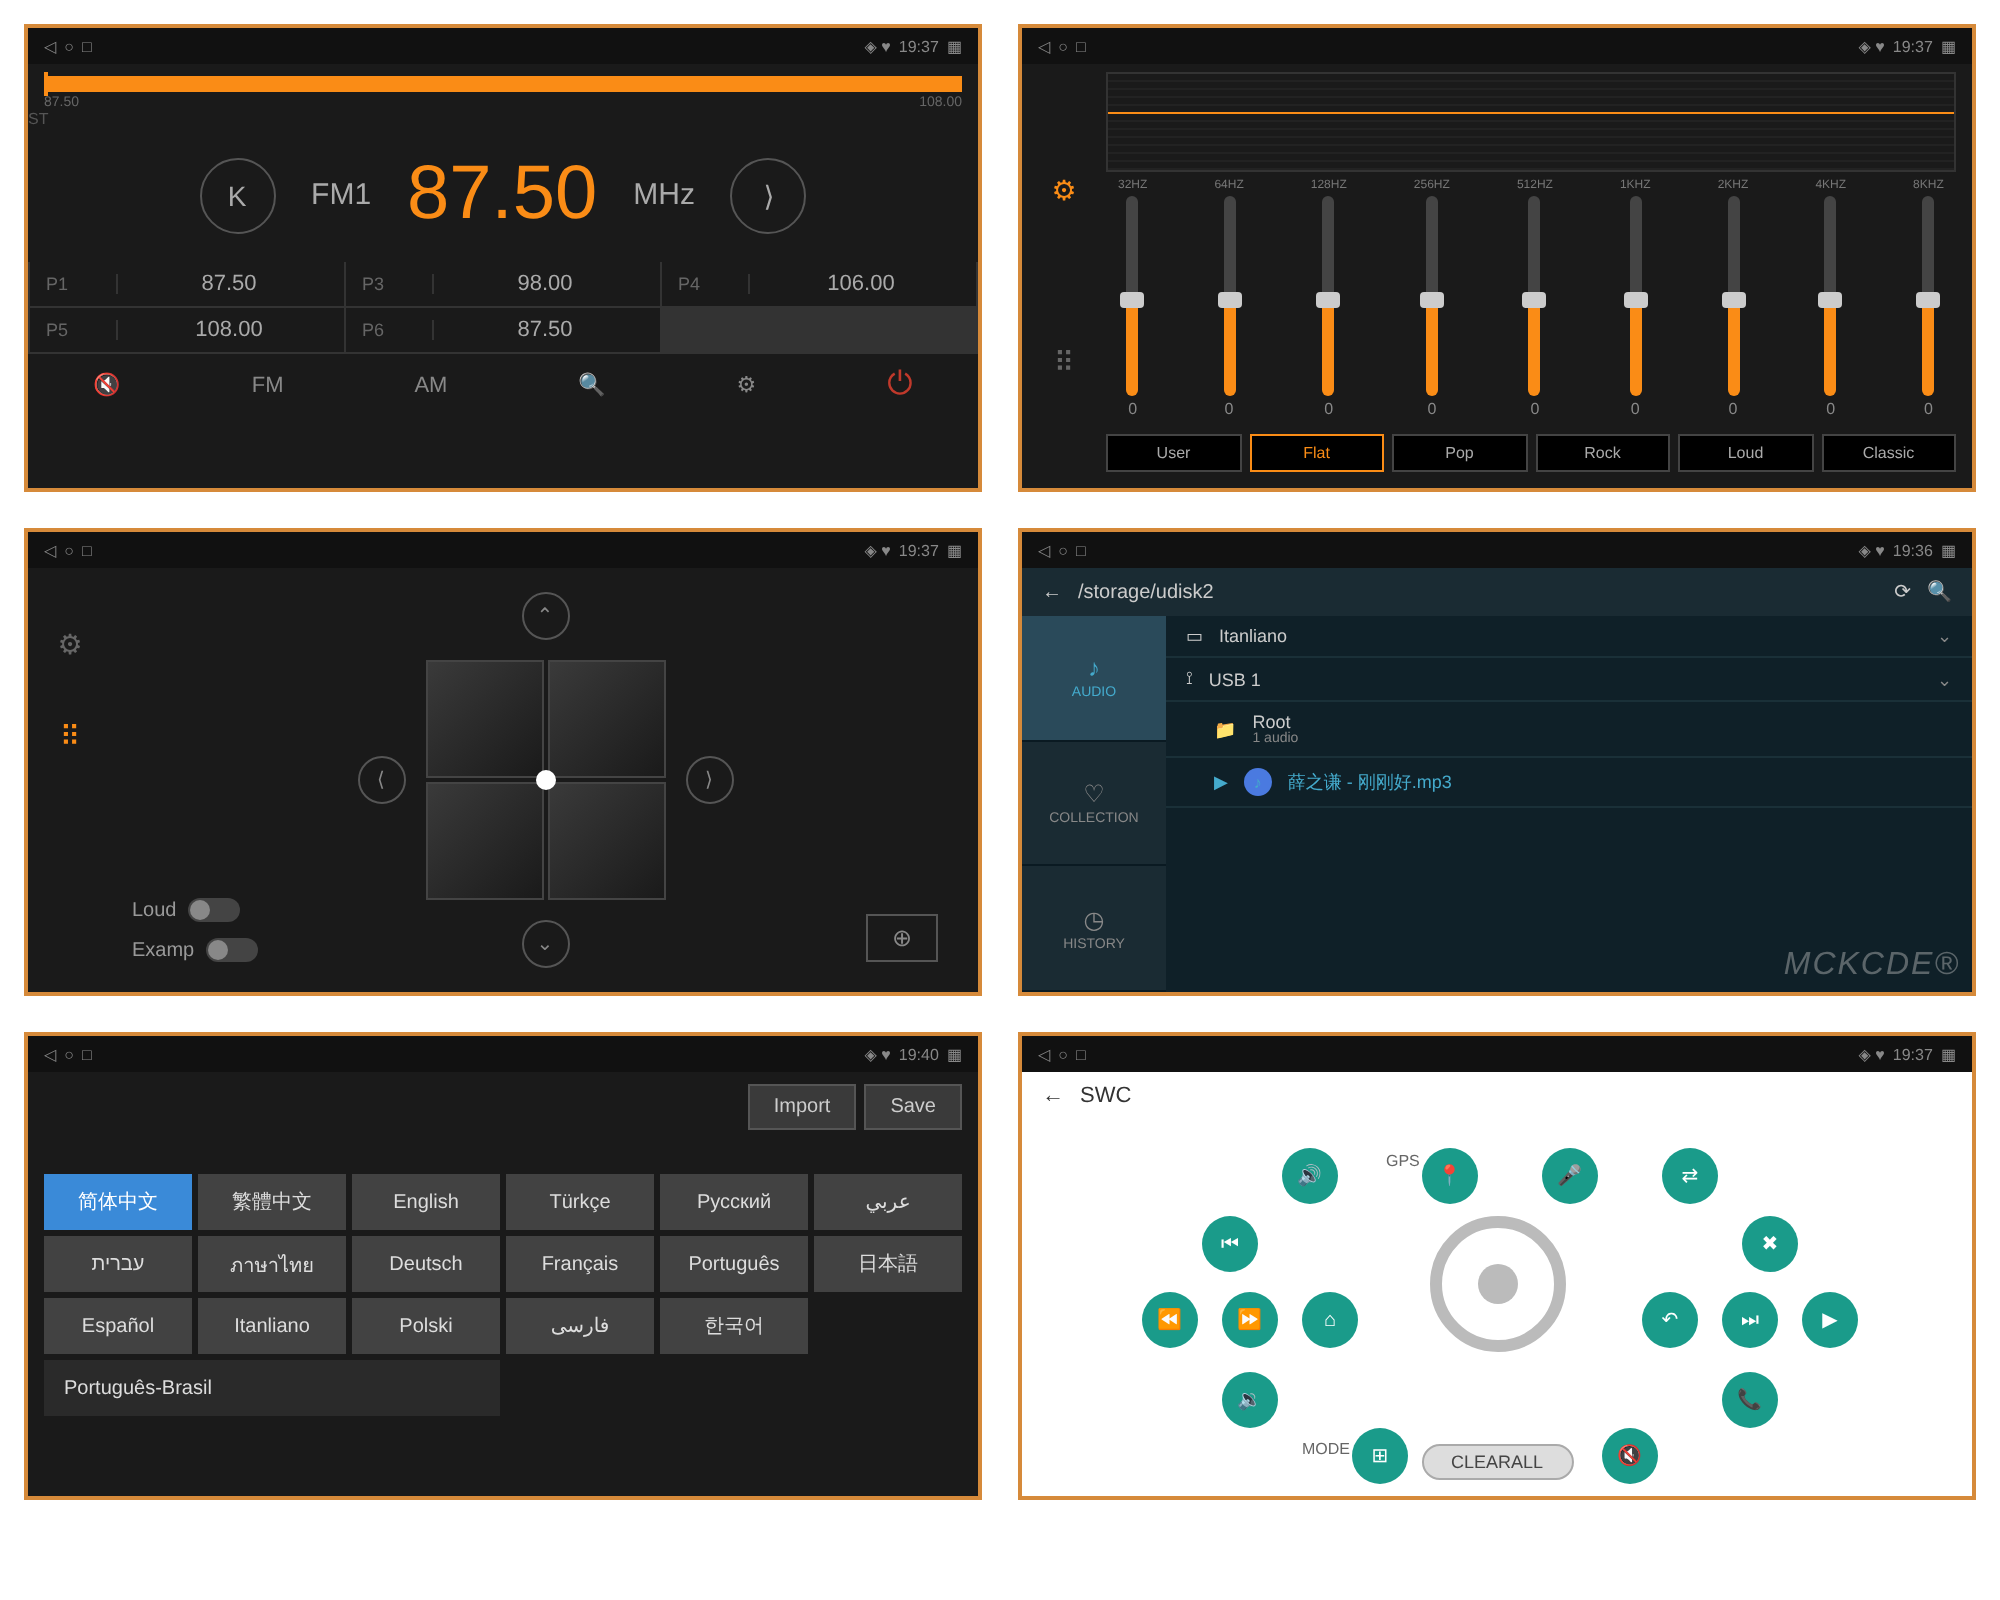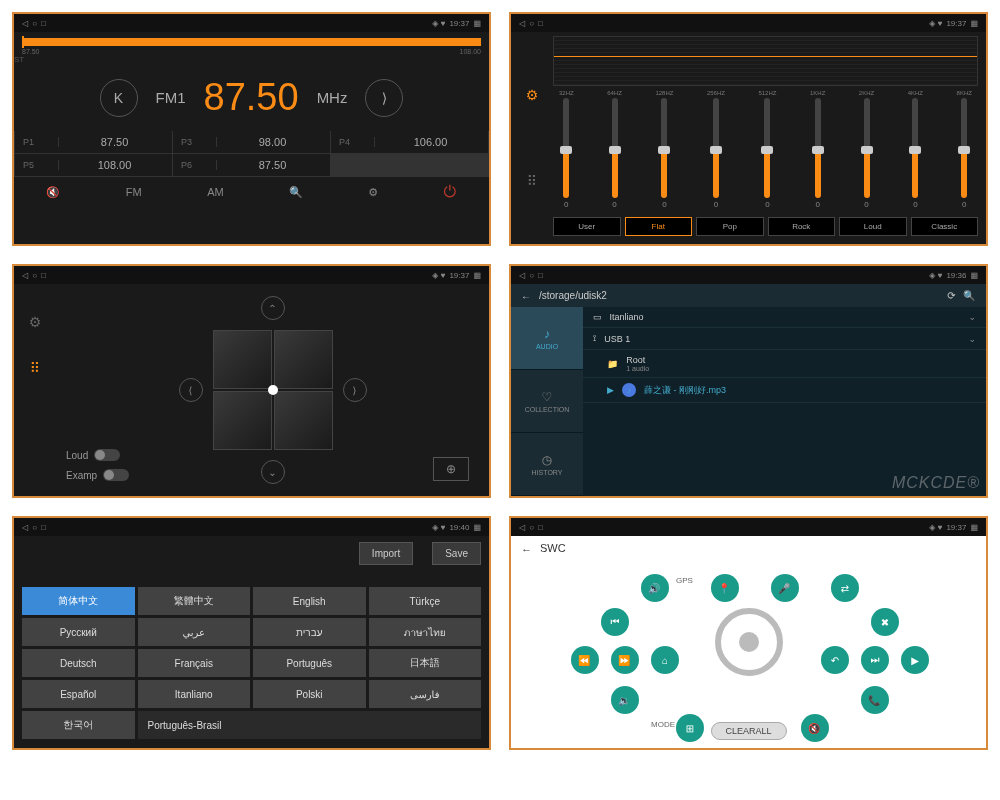--- a/index.html
+++ b/index.html
@@ -74,23 +74,23 @@
 .fb-tab.active{background:#2a4a5a;color:#4ac}
 .fb-tab-icon{font-size:12px}
 .fb-list{flex:1;background:#0f2028}
 .fb-row{display:flex;align-items:center;padding:5px 10px;color:#ccc;font-size:9px;gap:8px;border-bottom:1px solid #1a3038}
 .fb-row.sub{padding-left:24px}
 .fb-playing{color:#4ac}
 .fb-chev{margin-left:auto;color:#888}
 
 
 .lang-body{height:calc(100% - 18px);background:#1a1a1a;display:flex;flex-direction:column}
-.lang-top{display:flex;justify-content:flex-end;padding:6px 8px;gap:19px}
+.lang-top{display:flex;justify-content:flex-end;padding:6px 8px;gap:4px}
 .lang-btn{background:#3a3a3a;color:#ccc;font-size:10px;padding:5px 12px;border:1px solid #555}
-.lang-grid{display:grid;grid-template-columns:repeat(4,1fr);gap:3px;padding:16px 8px;flex:1;align-content:start}
+.lang-grid{display:grid;grid-template-columns:repeat(6,1fr);gap:3px;padding:16px 8px;flex:1;align-content:start}
 .lang-cell{background:#424242;color:#ddd;font-size:10px;display:flex;align-items:center;justify-content:center;height:28px}
 .lang-cell.active{background:#3a8ad8;color:#fff}
 .lang-cell.wide{grid-column:span 3;justify-content:flex-start;padding-left:10px;background:#2a2a2a}
 
 
 .swc-body{height:calc(100% - 18px);background:#fff;position:relative}
 .swc-top{display:flex;align-items:center;padding:6px 10px;gap:8px;color:#333;font-size:11px}
 .swc-wheel{position:absolute;top:50%;left:50%;transform:translate(-50%,-50%);width:68px;height:68px;border:6px solid #bbb;border-radius:50%}
 .swc-wheel::before{content:'';position:absolute;top:50%;left:50%;width:20px;height:20px;background:#bbb;border-radius:50%;transform:translate(-50%,-50%)}
 .swc-btn{position:absolute;width:28px;height:28px;background:#1a9b8a;border-radius:50%;display:flex;align-items:center;justify-content:center;color:#fff;font-size:10px}
@@ -423,21 +423,21 @@
           <span>▦</span>
         </div>
       </div>
   <div class="swc-body">
     <div class="swc-top">
           <span>←</span>
           <span>SWC</span>
         </div>
     <div class="swc-wheel"></div>
     <div class="swc-btn" style="top:38px;left:130px">🔊</div>
-    <div class="swc-lbl" style="top:40px;left:165px">GPS</div>
+    <div class="swc-lbl" style="top:40px;left:182px">GPS</div>
     <div class="swc-btn" style="top:38px;left:200px">📍</div>
     <div class="swc-btn" style="top:38px;left:260px">🎤</div>
     <div class="swc-btn" style="top:38px;left:320px">⇄</div>
     <div class="swc-btn" style="top:72px;left:90px">⏮</div>
     <div class="swc-btn" style="top:72px;left:360px">✖</div>
     <div class="swc-btn" style="top:110px;left:60px">⏪</div>
     <div class="swc-btn" style="top:110px;left:100px">⏩</div>
     <div class="swc-btn" style="top:110px;left:140px">⌂</div>
     <div class="swc-btn" style="top:110px;left:310px">↶</div>
     <div class="swc-btn" style="top:110px;left:350px">⏭</div>

